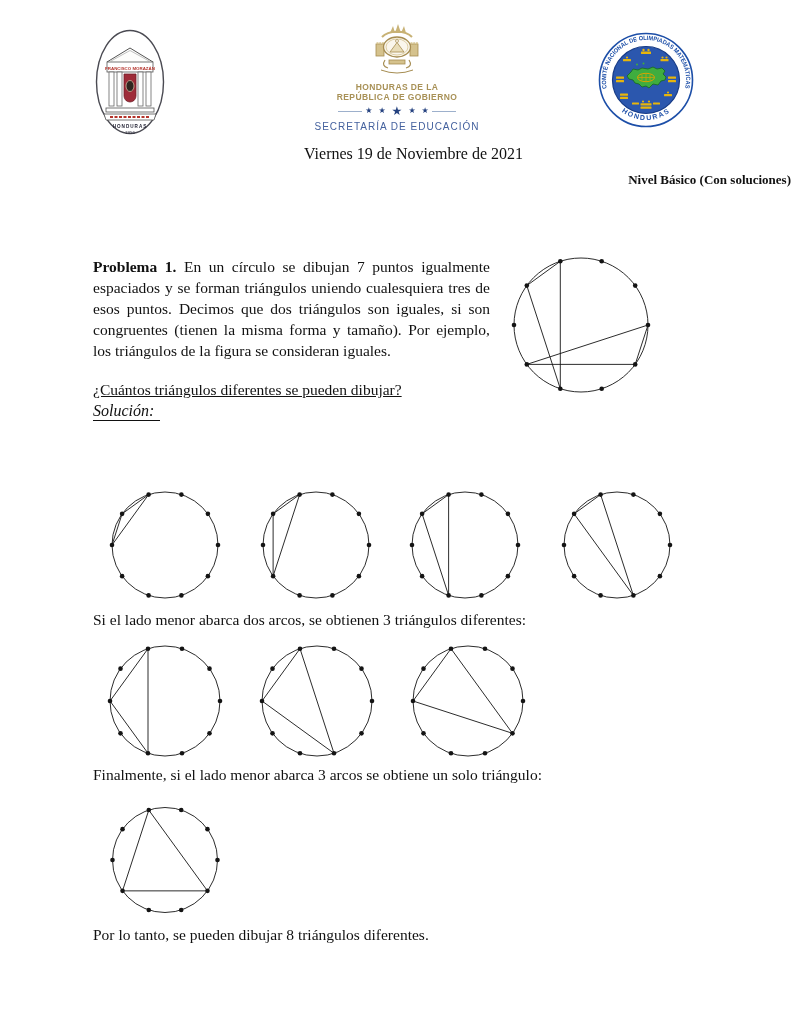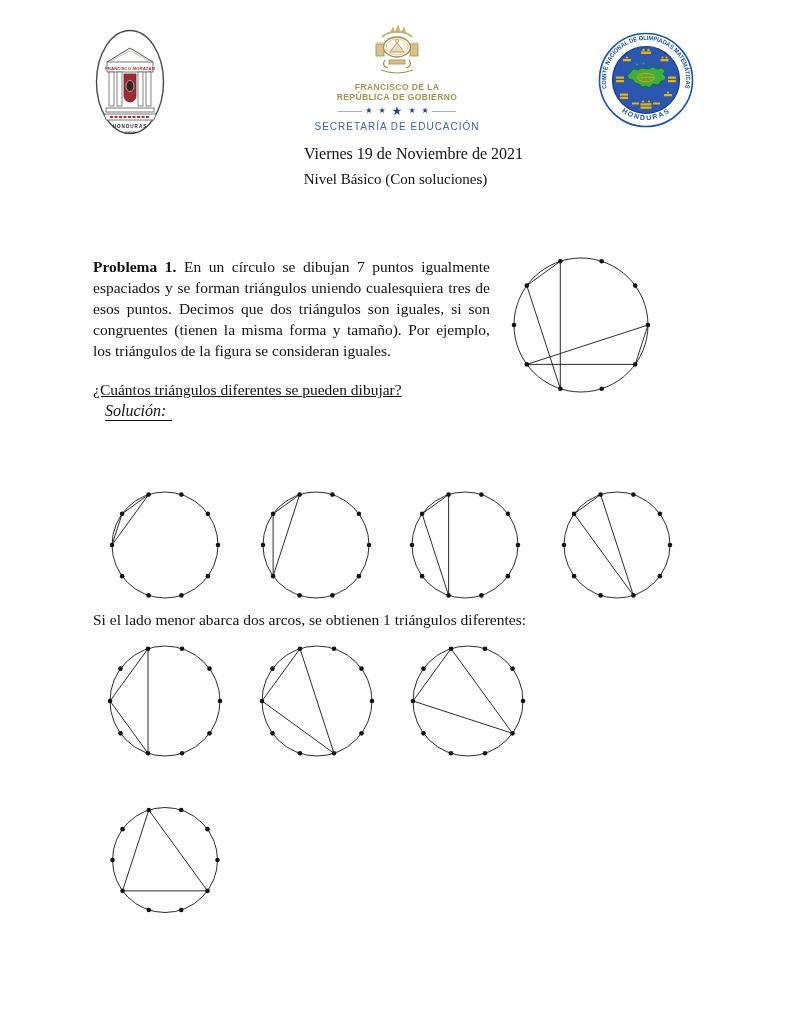--- a/index.html
+++ b/index.html
@@ -17,26 +17,26 @@
   .star-row { display:flex; align-items:center; justify-content:center; margin-top:2px; height:14px; }
   .star-rule { width:24px; border-top:1px solid #9db0cc; }
   .star { color:#24417f; font-size:8px; margin:0 3px; line-height:14px; }
   .star.big { font-size:12px; }
   .secretaria { font-family:"Liberation Sans", sans-serif; color:#44619e;
                 font-size:10px; letter-spacing:1px; margin-top:3px; font-weight:normal; }
   
   .title-block { position:absolute; left:0; top:138px; width:791px; text-align:center; }
   .main-title  { font-size:21px; font-weight:bold; line-height:22px; }
   .date-line   { font-size:16px; margin-top:6px; line-height:19px;padding-left:36px; }
-  .level-line  { font-size:15px; font-weight:normal; margin-top:7px; line-height:19px; }
+  .level-line  { font-size:13px; font-weight:bold; margin-top:7px; line-height:19px;text-align:right; }
   
   .bodytext { font-size:15.5px; line-height:21px; text-align:justify; }
   #problem-block { position:absolute; left:93px; top:256px; width:397px; }
   #problem-question { margin-top:18px;text-decoration:underline; }
-  #solucion-label { position:absolute; left:105px; top:402px; font-size:16px; font-style:italic;
+  #solucion-label { position:absolute; left:93px; top:402px; font-size:16px; font-style:italic;
                     border-bottom:1px solid #111; padding-right:6px; }
   #solution-para { position:absolute; left:93px; top:423px; width:606px; }
   .caption { position:absolute; left:93px; font-size:15.5px; line-height:20px; }
   #caption-two-arcs   { top:610px; }
   #caption-three-arcs { top:765px; }
   #caption-final      { top:925px; }
   
   .fig { position:absolute; }
   #fig-example { left:511px; top:255px; }
   #fig-r1c1 { left:109px; top:489px; } #fig-r1c2 { left:260px; top:489px; }
@@ -86,21 +86,21 @@
         <rect x="50.9" y="22.3" width="2" height="2" fill="#d5c28d"></rect>
       <ellipse cx="32" cy="27" rx="13.5" ry="10" fill="#faf6ec" stroke="#a68d52" stroke-width="1.3"></ellipse>
       <ellipse cx="32" cy="27" rx="11" ry="8" fill="none" stroke="#c8b275" stroke-width="0.6"></ellipse>
       <circle cx="32" cy="21" r="1.5" fill="#faf6ec" stroke="#a68d52" stroke-width="0.7"></circle>
       <polygon points="25,32 32,22.5 39,32" fill="#e9ddb9" stroke="#a68d52" stroke-width="0.8"></polygon>
       <path d="M20,40 q-4,6 3,8" stroke="#a68d52" stroke-width="1.2" fill="none"></path>
       <path d="M44,40 q4,6 -3,8" stroke="#a68d52" stroke-width="1.2" fill="none"></path>
       <rect x="24" y="40" width="16" height="4" fill="#d5c28d" stroke="#a68d52" stroke-width="0.8"></rect>
       <path d="M16,50 q16,6 32,0" stroke="#a68d52" stroke-width="1" fill="none"></path>
     </svg>
-    <div class="gov-line">FRANCISCO DE LA</div>
+    <div class="gov-line">HONDURAS DE LA</div>
     <div class="gov-line">REPÚBLICA DE GOBIERNO</div>
     <div class="star-row">
       <span class="star-rule"></span>
       <span class="star">★</span>
       <span class="star">★</span>
       <span class="star big">★</span>
       <span class="star">★</span>
       <span class="star">★</span>
       <span class="star-rule"></span>
     </div>
@@ -236,21 +236,21 @@
         <circle cx="72.38" cy="5.59" r="2.3" fill="#141414"></circle>
         <circle cx="39.62" cy="5.59" r="2.3" fill="#141414"></circle>
         <circle cx="13.12" cy="24.85" r="2.3" fill="#141414"></circle>
         <circle cx="3.00" cy="56.00" r="2.3" fill="#141414"></circle>
         <circle cx="13.12" cy="87.15" r="2.3" fill="#141414"></circle>
         <circle cx="39.62" cy="106.41" r="2.3" fill="#141414"></circle>
         <circle cx="72.38" cy="106.41" r="2.3" fill="#141414"></circle>
         <circle cx="98.88" cy="87.15" r="2.3" fill="#141414"></circle>
       </svg></div>
 
-  <div id="caption-two-arcs" class="caption">Si el lado menor abarca dos arcos, se obtienen 1 triángulos diferentes:</div>
+  <div id="caption-two-arcs" class="caption">Si el lado menor abarca dos arcos, se obtienen 3 triángulos diferentes:</div>
 
   <div id="fig-r2c1" class="fig"><svg width="116" height="116" viewBox="0 0 116 116">
         <circle cx="58" cy="58" r="55" fill="none" stroke="#141414" stroke-width="0.9"></circle>
         <polygon points="41.00,5.69 3.00,58.00 41.00,110.31" fill="none" stroke="#141414" stroke-width="0.9"></polygon>
         <circle cx="113.00" cy="58.00" r="2.3" fill="#141414"></circle>
         <circle cx="102.50" cy="25.67" r="2.3" fill="#141414"></circle>
         <circle cx="75.00" cy="5.69" r="2.3" fill="#141414"></circle>
         <circle cx="41.00" cy="5.69" r="2.3" fill="#141414"></circle>
         <circle cx="13.50" cy="25.67" r="2.3" fill="#141414"></circle>
         <circle cx="3.00" cy="58.00" r="2.3" fill="#141414"></circle>
@@ -281,30 +281,32 @@
         <circle cx="75.00" cy="5.69" r="2.3" fill="#141414"></circle>
         <circle cx="41.00" cy="5.69" r="2.3" fill="#141414"></circle>
         <circle cx="13.50" cy="25.67" r="2.3" fill="#141414"></circle>
         <circle cx="3.00" cy="58.00" r="2.3" fill="#141414"></circle>
         <circle cx="13.50" cy="90.33" r="2.3" fill="#141414"></circle>
         <circle cx="41.00" cy="110.31" r="2.3" fill="#141414"></circle>
         <circle cx="75.00" cy="110.31" r="2.3" fill="#141414"></circle>
         <circle cx="102.50" cy="90.33" r="2.3" fill="#141414"></circle>
       </svg></div>
 
+  <div id="caption-three-arcs" class="caption">Finalmente, si el lado menor abarca 3 arcos se obtiene un solo triángulo:</div>
 
   <div id="fig-r3c1" class="fig"><svg width="110" height="110" viewBox="0 0 110 110">
         <circle cx="55" cy="55" r="52.5" fill="none" stroke="#141414" stroke-width="0.9"></circle>
         <polygon points="38.78,5.07 12.53,85.86 97.47,85.86" fill="none" stroke="#141414" stroke-width="0.9"></polygon>
         <circle cx="107.50" cy="55.00" r="2.3" fill="#141414"></circle>
         <circle cx="97.47" cy="24.14" r="2.3" fill="#141414"></circle>
         <circle cx="71.22" cy="5.07" r="2.3" fill="#141414"></circle>
         <circle cx="38.78" cy="5.07" r="2.3" fill="#141414"></circle>
         <circle cx="12.53" cy="24.14" r="2.3" fill="#141414"></circle>
         <circle cx="2.50" cy="55.00" r="2.3" fill="#141414"></circle>
         <circle cx="12.53" cy="85.86" r="2.3" fill="#141414"></circle>
         <circle cx="38.78" cy="104.93" r="2.3" fill="#141414"></circle>
         <circle cx="71.22" cy="104.93" r="2.3" fill="#141414"></circle>
         <circle cx="97.47" cy="85.86" r="2.3" fill="#141414"></circle>
       </svg></div>
 
+  <div id="caption-final" class="caption">Por lo tanto, se pueden dibujar 8 triángulos diferentes.</div>
 
 </div>
 
 </body></html>

